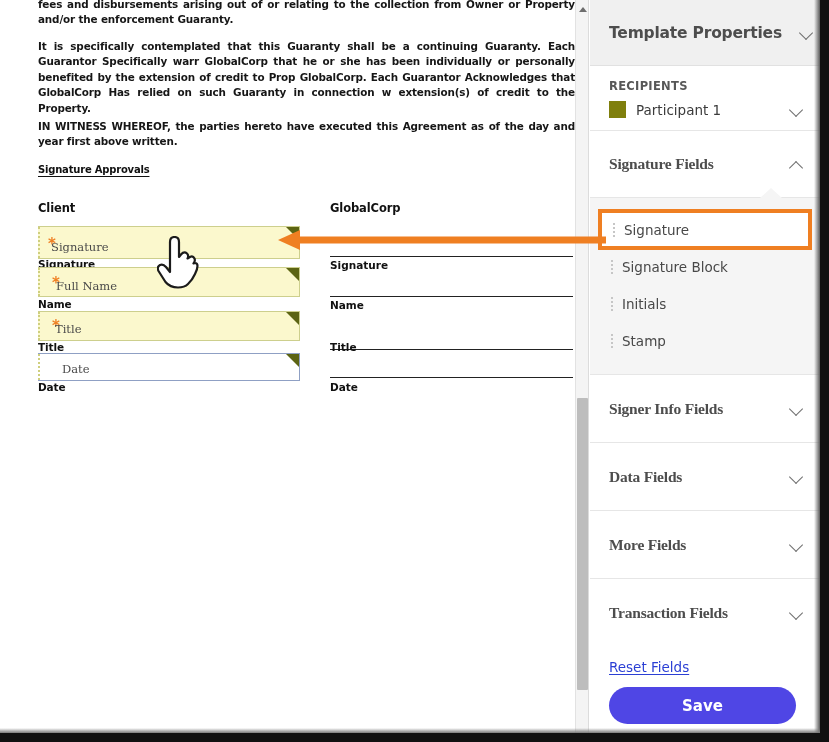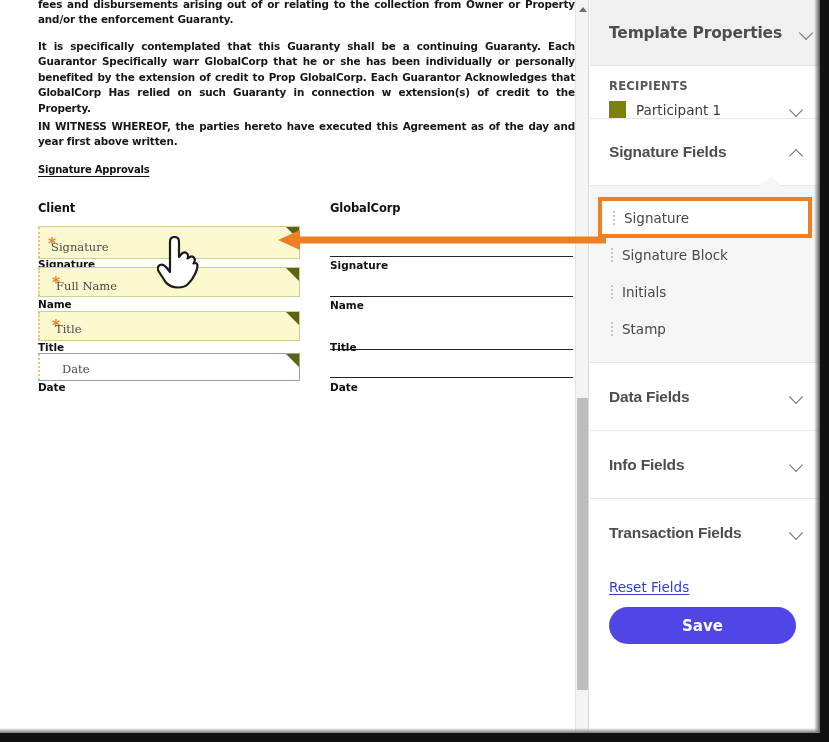--- a/index.html
+++ b/index.html
@@ -300,21 +300,21 @@
     border-right: 1.8px solid #6f6f6f;
     border-bottom: 1.8px solid #6f6f6f;
     transform: rotate(45deg);
   }
   .chev.up::before {
     top: 3px;
     transform: rotate(225deg);
   }
 
   .recipients {
-    padding: 13px 16px 0 19px;
+    padding: 13px 16px 12px 19px;
     border-bottom: 1px solid #e6e6e6;
   }
   .recipients .rtitle {
     font-family: "DejaVu Sans", sans-serif;
     font-size: 11.5px;
     font-weight: 700;
     color: #585858;
     letter-spacing: 0.3px;
     margin-bottom: 8px;
   }
@@ -342,21 +342,21 @@
   .section-head {
     height: 67px;
     display: flex;
     align-items: center;
     padding: 0 16px 0 19px;
     box-sizing: border-box;
     position: relative;
   }
   .section-head .sh-title {
     flex: 1;
-    font-family: Liberation Sans, sans-serif;
+    font-family: Liberation Serif, serif;
     font-size: 15.5px;
     font-weight: 700;
     color: #4d4d4d;
     letter-spacing: -0.2px;
   }
   .section.open .section-head { border-bottom: 1px solid #e6e6e6; }
   .notch {
     position: absolute;
     left: 170px;
     bottom: -1px;
@@ -551,31 +551,37 @@
           <div class="grip"></div>
           <div class="fi-label">Initials</div>
         </div>
         <div class="field-item">
           <div class="grip"></div>
           <div class="fi-label">Stamp</div>
         </div>
       </div>
     </div>
 
+    <div class="section">
+      <div class="section-head">
+        <div class="sh-title">Signer Info Fields</div>
+        <div class="chev"></div>
+      </div>
+    </div>
 
     <div class="section">
       <div class="section-head">
         <div class="sh-title">Data Fields</div>
         <div class="chev"></div>
       </div>
     </div>
 
     <div class="section">
       <div class="section-head">
-        <div class="sh-title">Info Fields</div>
+        <div class="sh-title">More Fields</div>
         <div class="chev"></div>
       </div>
     </div>
 
     <div class="section" style="border-bottom:0;">
       <div class="section-head">
         <div class="sh-title">Transaction Fields</div>
         <div class="chev"></div>
       </div>
     </div>

